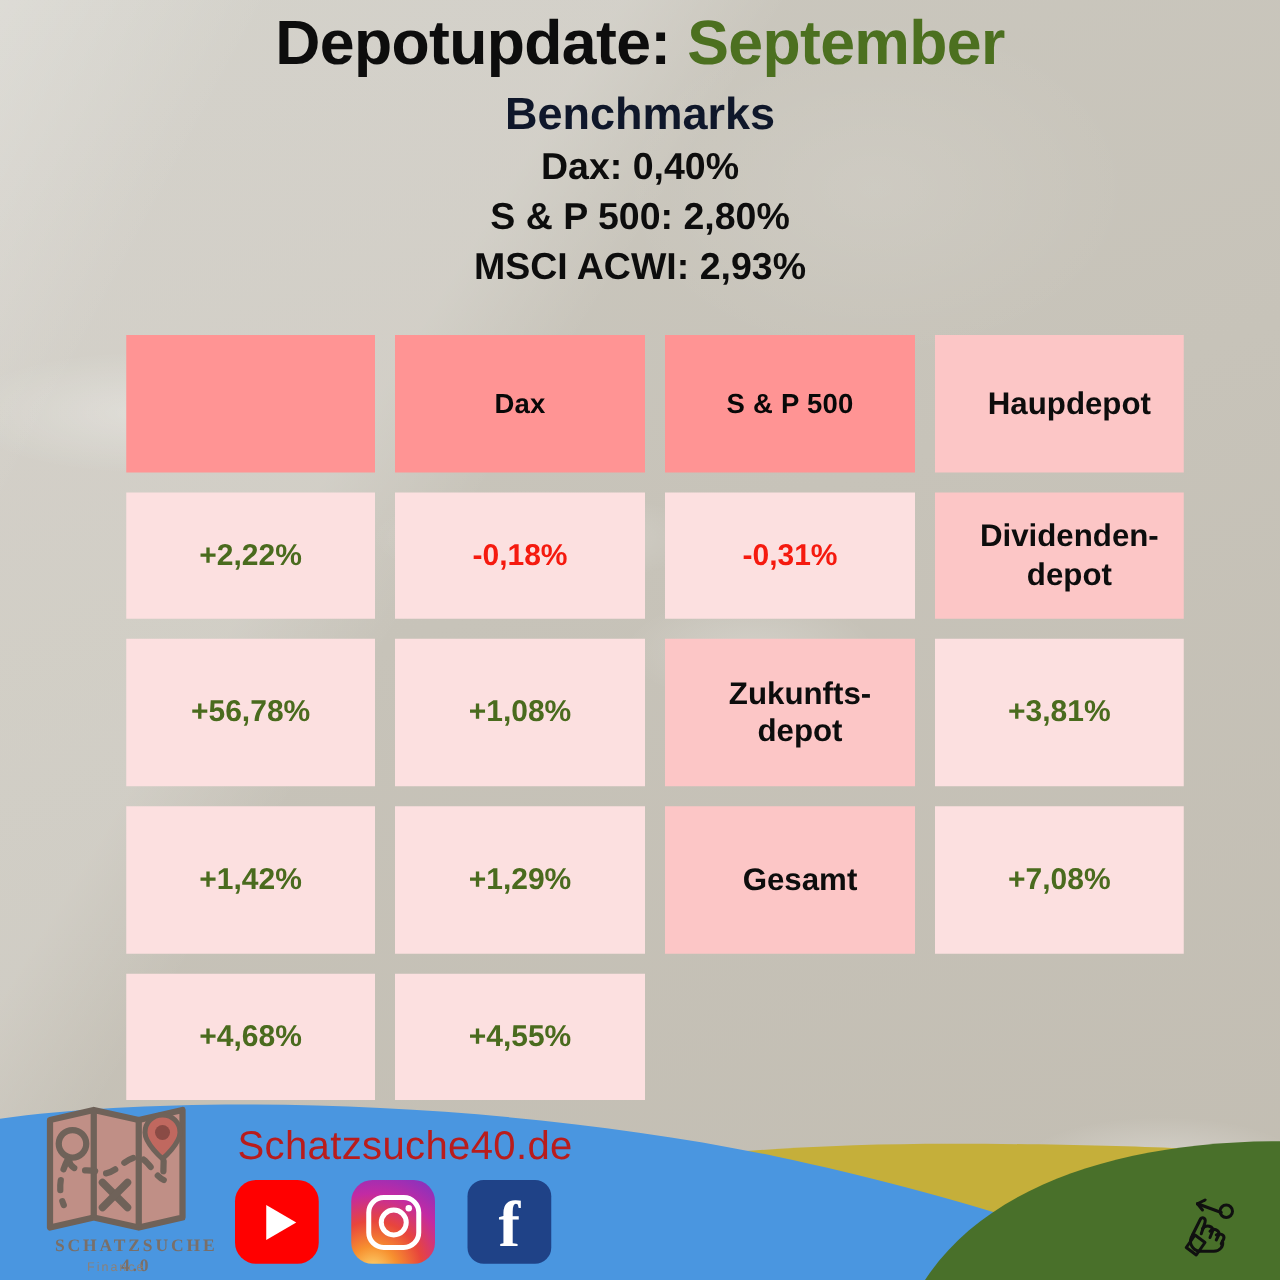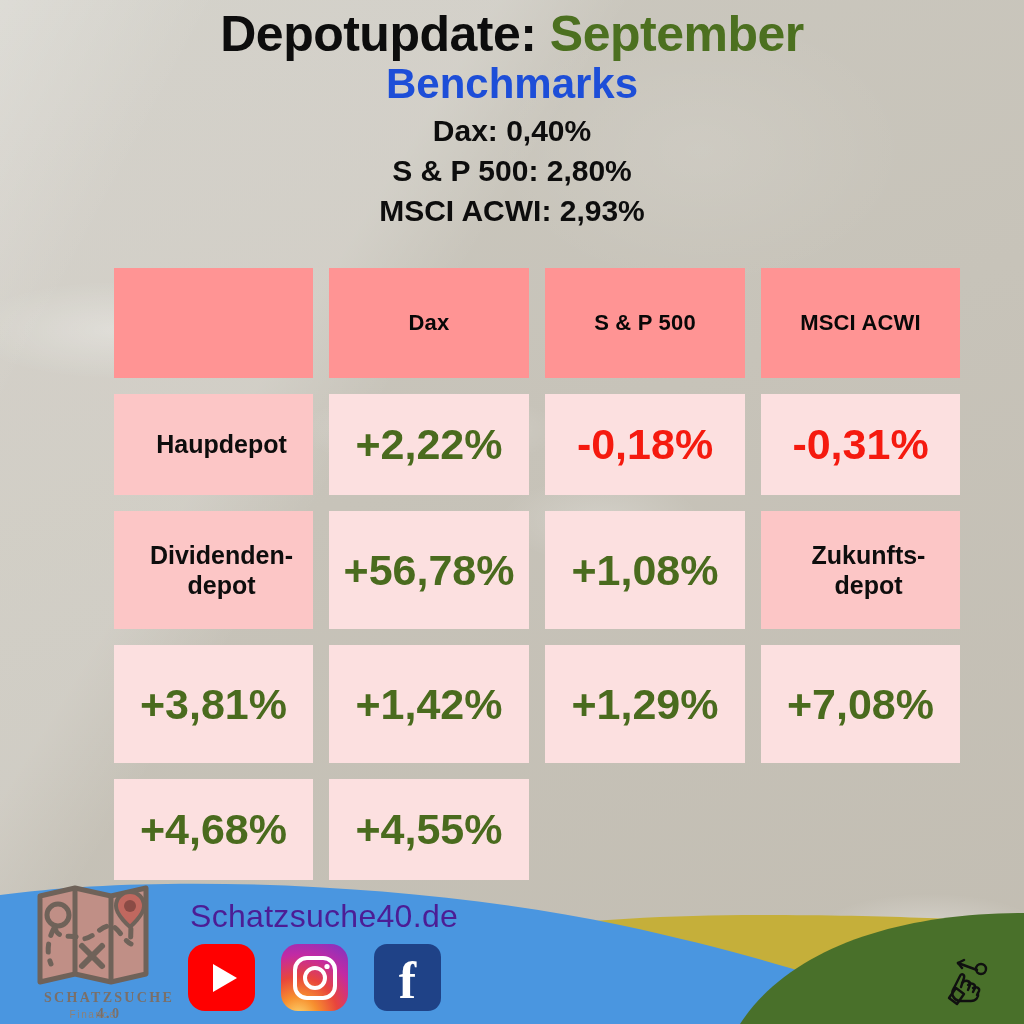--- a/index.html
+++ b/index.html
@@ -26,40 +26,39 @@
   }
 
   
   #header{position:absolute;top:0;left:0;width:1024px;z-index:3;text-align:center;}
   #title{
     font-size:50px;font-weight:700;color:#0d0d0d;
     letter-spacing:-0.5px;margin-top:8px;line-height:1.05;
     white-space:nowrap;
   }
   #title .month{color:#4c7020;}
-  #bm-head{font-size:42px;font-weight:700;color:#1d4ed8;line-height:1.1;}
+  #bm-head{font-size:36px;font-weight:700;color:#0f172a;margin-top:10px;line-height:1.1;}
   .bm-line{font-size:30px;font-weight:600;color:#0d0d0d;margin-top:7px;line-height:1.1;}
 
   
   #table{
     position:absolute;left:101px;top:268px;width:846px;
     display:grid;
     grid-template-columns:199px 200px 200px 199px;
     grid-template-rows:110px 101px 118px 118px 101px;
     gap:16px 16px;
     z-index:4;
-    margin-left:13px;
   }
   .cell{display:flex;align-items:center;justify-content:center;text-align:center;}
   .c-head{background:#ff9494;}
   .c-head .txt{font-size:22px;font-weight:700;color:#080808;letter-spacing:.2px;}
   .c-rowlabel{background:#fcc6c6;padding-left:16px;}
   .c-rowlabel .txt{font-size:25px;font-weight:600;color:#0d0d0d;line-height:1.22;}
   .c-val{background:#fce0e0;}
-  .c-val .txt{font-size:43px;font-weight:600;line-height:1;}
+  .c-val .txt{font-size:24px;font-weight:600;line-height:1;}
   .pos{color:#4a6b1e;}
   .neg{color:#f51a0f;}
   .blank{background:#ff9494;}
 
   
   #footer{position:absolute;left:0;top:855px;width:1024px;height:169px;z-index:2;overflow:hidden;}
   #footer svg{display:block;}
 
   
   #logo{position:absolute;left:18px;top:882px;width:150px;height:142px;z-index:6;}
@@ -69,21 +68,21 @@
     font-family:"Liberation Serif",serif;font-size:14px;letter-spacing:2.3px;
     color:#7a6f68;font-weight:600;
   }
   #logo .logo-sub{
     position:absolute;left:0;top:127px;width:150px;text-align:center;
     font-size:10px;letter-spacing:1.6px;color:#8c8078;
   }
 
   #site-url{
     position:absolute;left:190px;top:898px;z-index:6;
-    font-size:32px;color:#4c1d95;font-weight:400;letter-spacing:.3px;
+    font-size:32px;color:#b91c1c;font-weight:400;letter-spacing:.3px;
   }
 
   #socials{position:absolute;left:188px;top:944px;z-index:6;display:flex;gap:26px;}
   .soc{width:67px;height:67px;border-radius:15px;display:flex;align-items:center;justify-content:center;}
   .soc-yt{background:#ff0000;border-radius:17px;}
   .soc-yt .play{
     width:0;height:0;border-left:24px solid #fff;
     border-top:14px solid transparent;border-bottom:14px solid transparent;
     margin-left:6px;
   }
@@ -126,23 +125,20 @@
 
 <div id="table">
 
   <div class="cell blank"></div>
   <div class="cell c-head">
     <span class="txt">Dax</span>
   </div>
   <div class="cell c-head">
     <span class="txt">S &amp; P 500</span>
   </div>
-  <div class="cell c-head">
-    <span class="txt">MSCI ACWI</span>
-  </div>
 
   <div class="cell c-rowlabel">
     <span class="txt">Haupdepot</span>
   </div>
   <div class="cell c-val">
     <span class="txt pos">+2,22%</span>
   </div>
   <div class="cell c-val">
     <span class="txt neg">-0,18%</span>
   </div>
@@ -172,20 +168,23 @@
   <div class="cell c-val">
     <span class="txt pos">+3,81%</span>
   </div>
   <div class="cell c-val">
     <span class="txt pos">+1,42%</span>
   </div>
   <div class="cell c-val">
     <span class="txt pos">+1,29%</span>
   </div>
 
+  <div class="cell c-rowlabel">
+    <span class="txt">Gesamt</span>
+  </div>
   <div class="cell c-val">
     <span class="txt pos">+7,08%</span>
   </div>
   <div class="cell c-val">
     <span class="txt pos">+4,68%</span>
   </div>
   <div class="cell c-val">
     <span class="txt pos">+4,55%</span>
   </div>
 </div>

